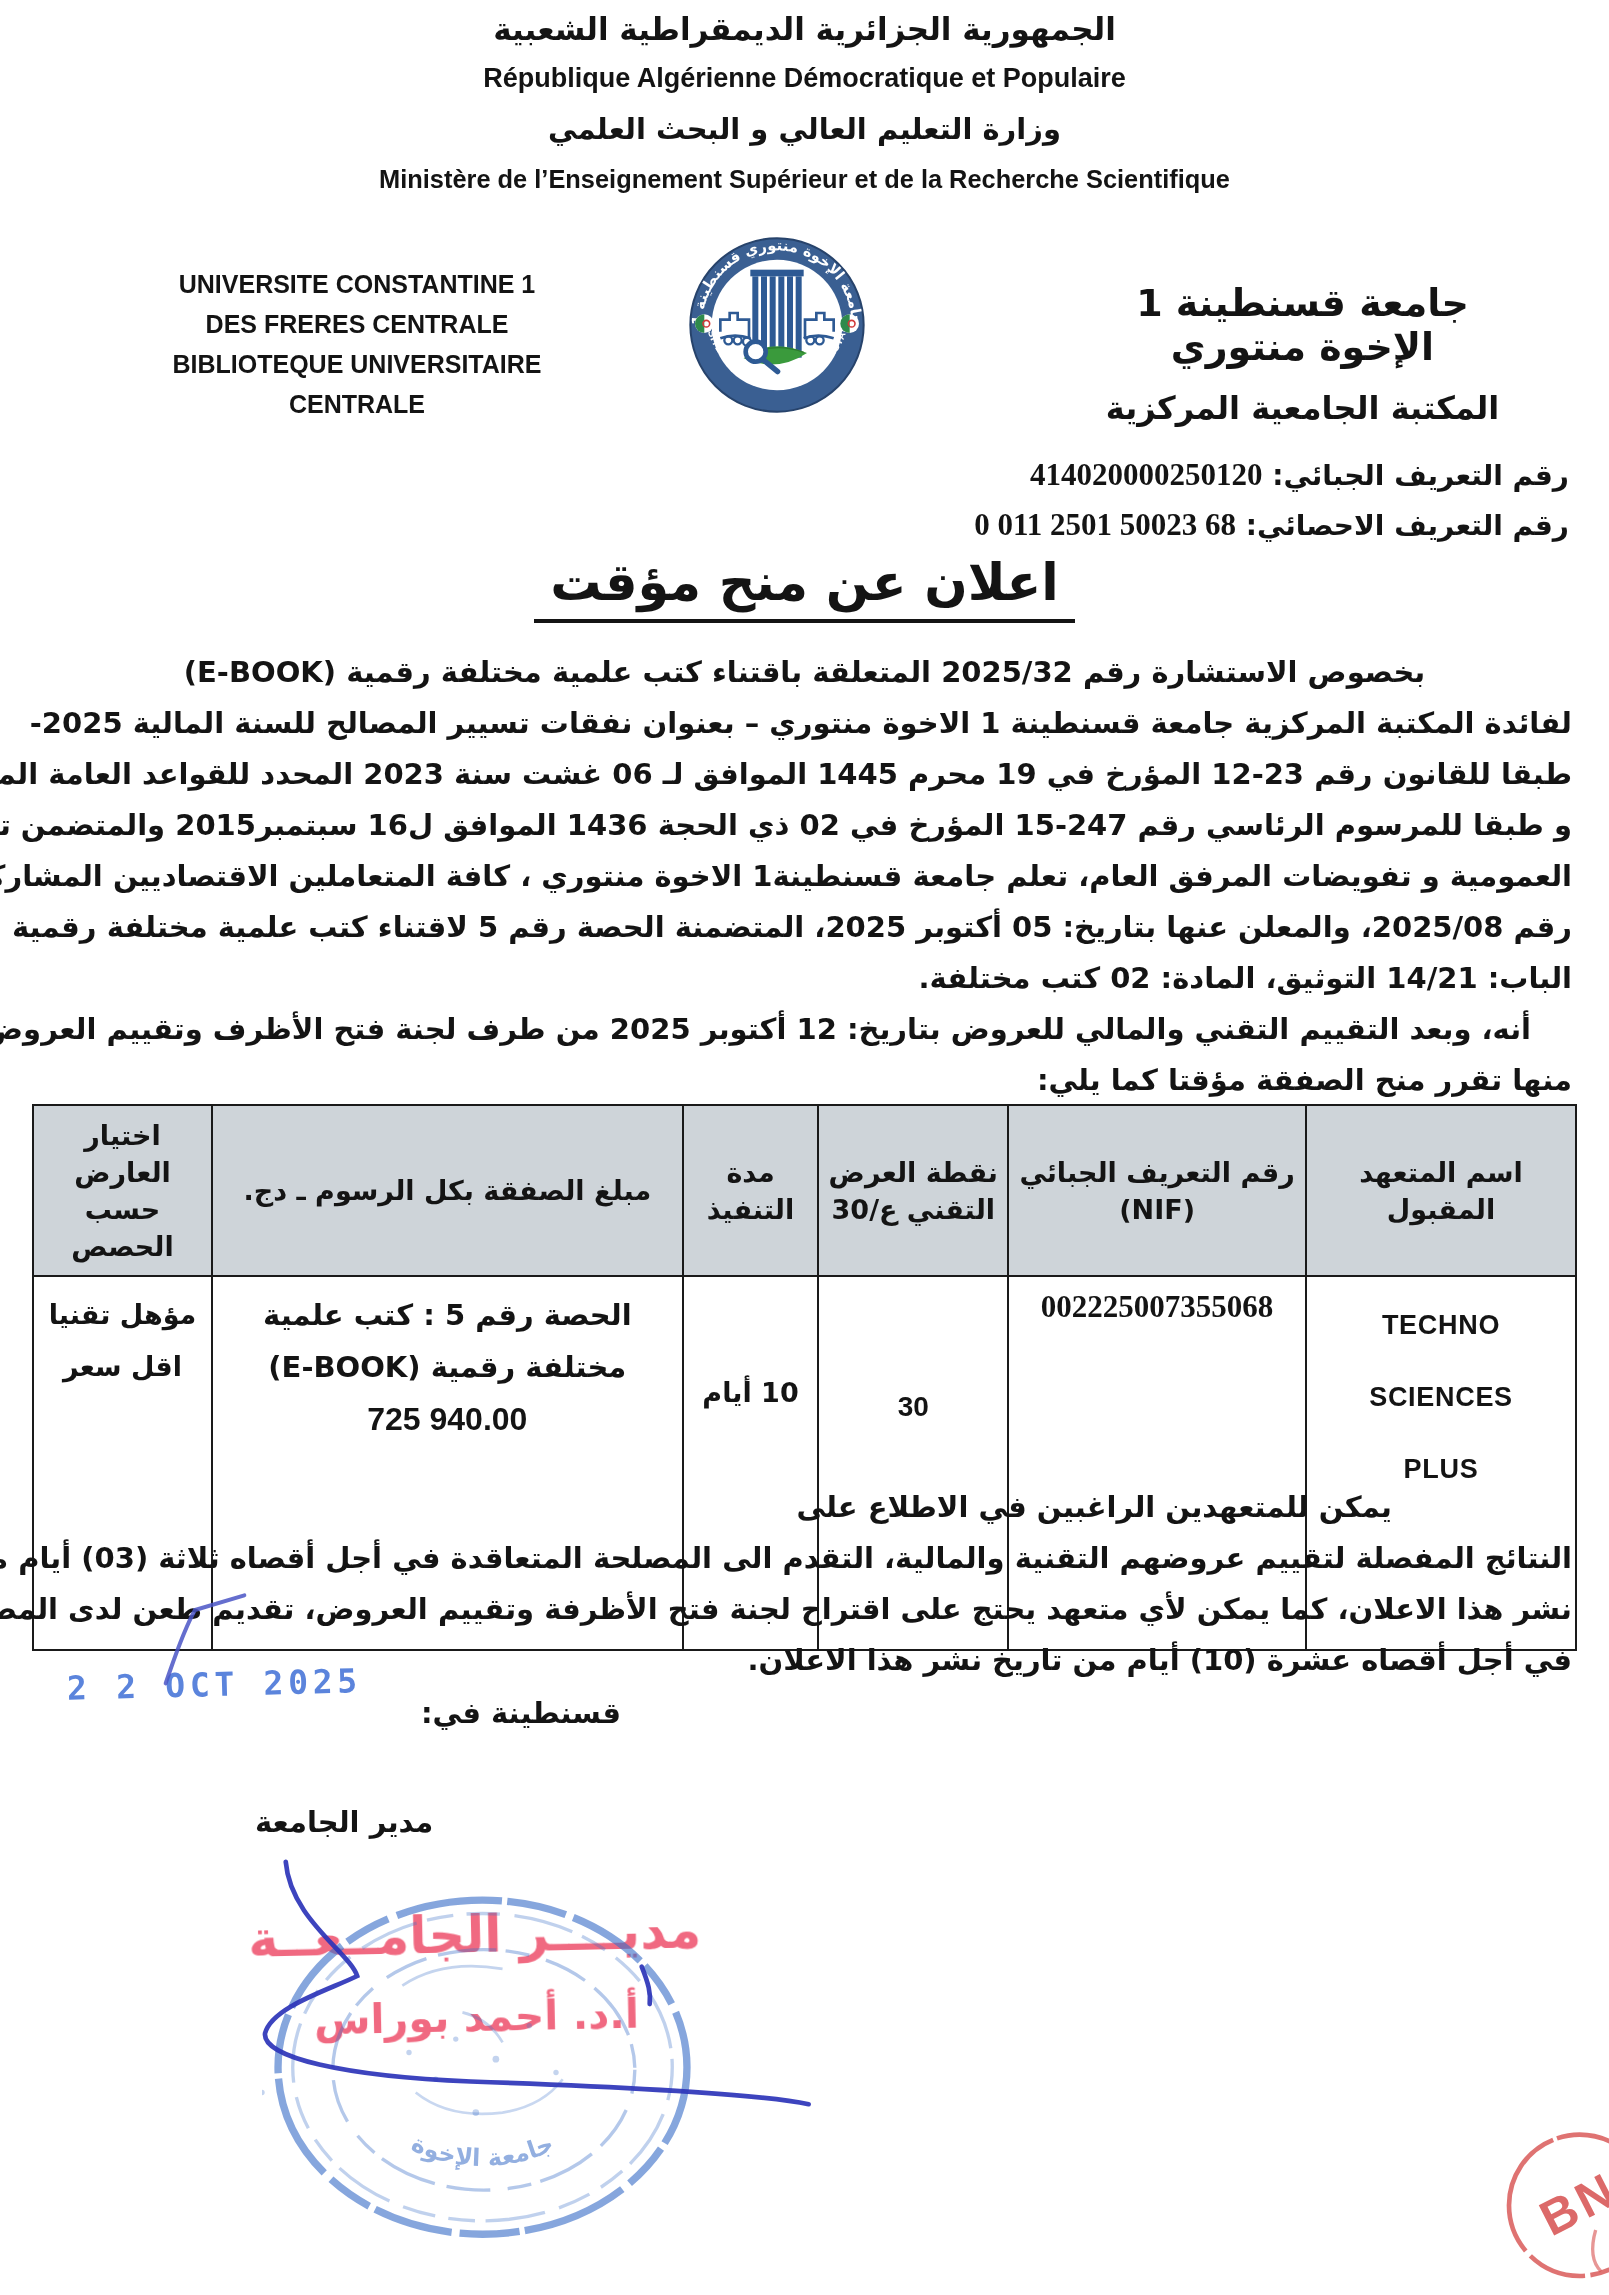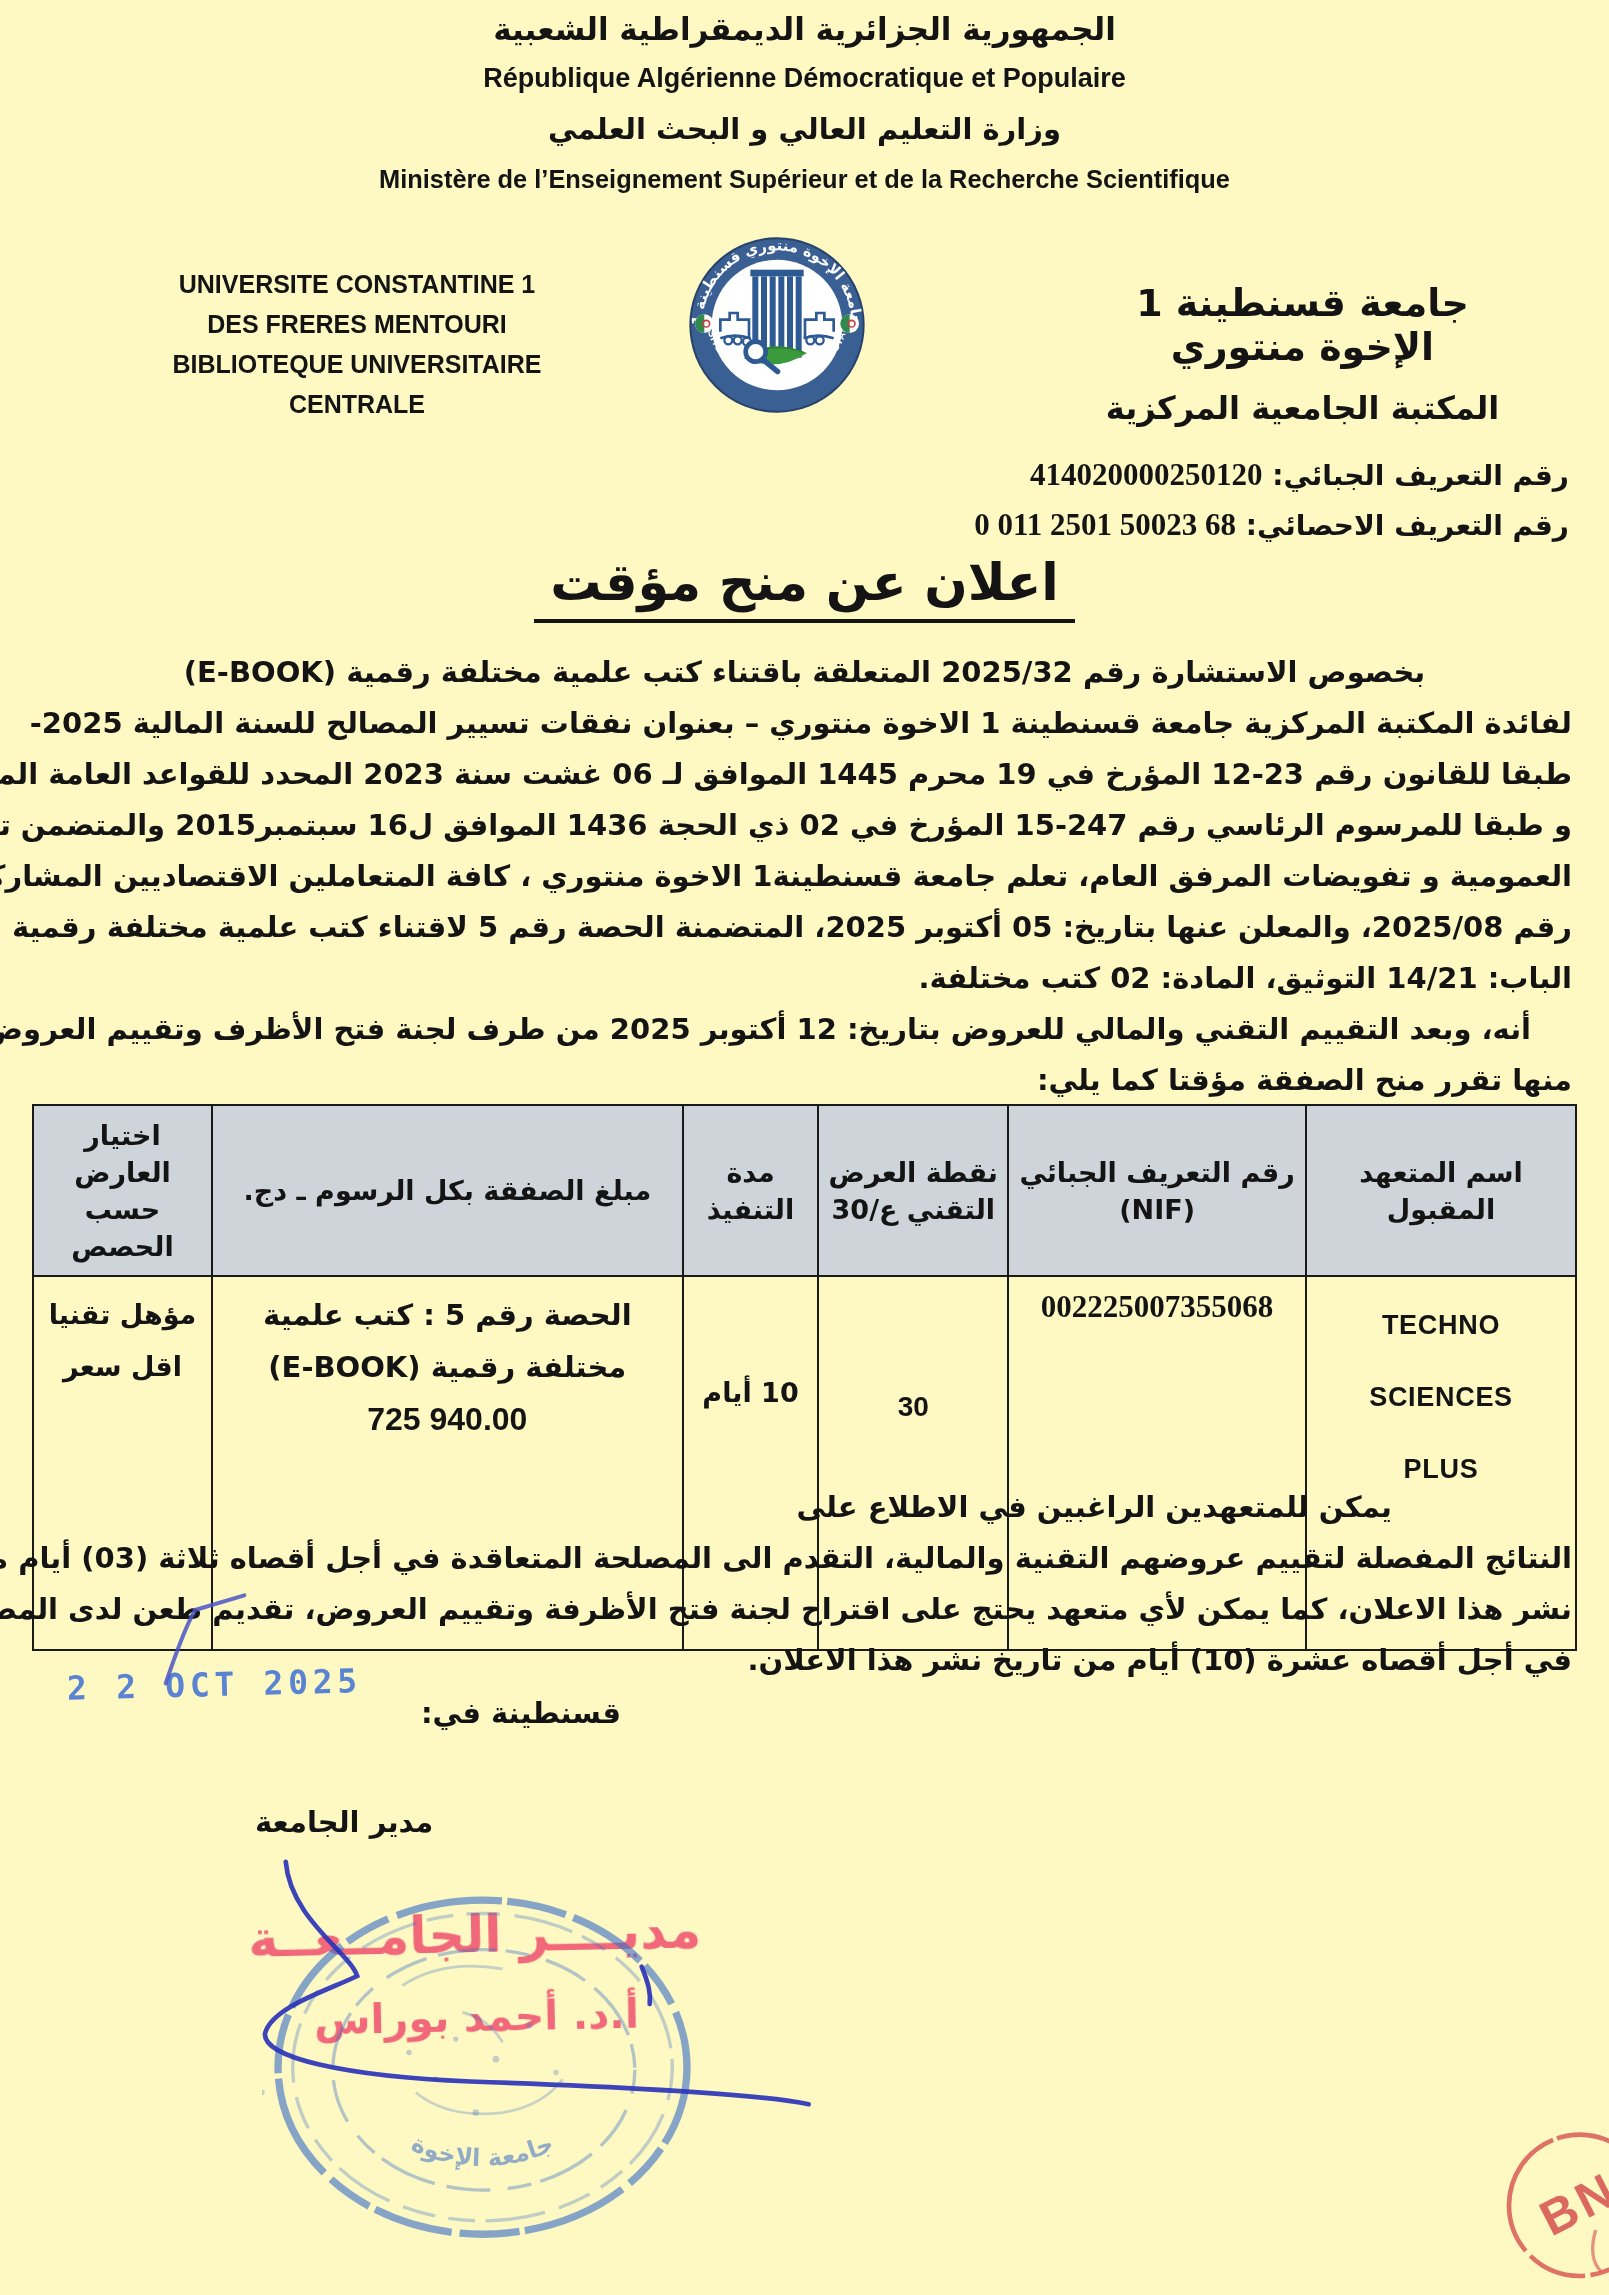--- a/index.html
+++ b/index.html
@@ -1,18 +1,18 @@
 <!DOCTYPE html>
 <html lang="ar" style="font-size:10.7px"><head>
 <meta charset="utf-8">
 <style>
   html,body{margin:0;padding:0;background:#e8e8e8;}
   .page{
     position:relative;width:1609px;height:2295px;margin:0 auto;
-    background:#fef9c3;overflow:hidden;color:#141414;
+    background:#ffffff;overflow:hidden;color:#141414;
     font-family:"DejaVu Sans",sans-serif;
   }
   
   .top-header{position:absolute;top:10.7px;left:0;width:100%;text-align:center;}
   .h-ar1{font-size:31px;font-weight:700;margin-bottom:16px;}
   .h-fr1{font-size:27px;font-weight:700;margin-bottom:18.7px;font-family:"Liberation Sans",sans-serif;}
   .h-ar2{font-size:29px;font-weight:700;margin-bottom:18.7px;}
   .h-fr2{font-size:25.4px;font-weight:700;font-family:"Liberation Sans",sans-serif;}
   
   .univ-left{
@@ -91,21 +91,21 @@
 
   <div class="top-header">
     <div class="h-ar1">الجمهورية الجزائرية الديمقراطية الشعبية</div>
     <div class="h-fr1">République Algérienne Démocratique et Populaire</div>
     <div class="h-ar2">وزارة التعليم العالي و البحث العلمي</div>
     <div class="h-fr2">Ministère de l’Enseignement Supérieur et de la Recherche Scientifique</div>
   </div>
 
   <div class="univ-left">
     <div>UNIVERSITE CONSTANTINE 1</div>
-    <div>DES FRERES MENTOURI</div>
+    <div>DES FRERES CENTRALE</div>
     <div>BIBLIOTEQUE UNIVERSITAIRE</div>
     <div>CENTRALE</div>
   </div>
 
   <div class="logo-wrap">
     <svg width="180" height="180" viewBox="0 0 270 270">
       <circle cx="135" cy="135" r="130" fill="#3a5f92" stroke="#27436b" stroke-width="3"></circle>
       <circle cx="135" cy="135" r="98" fill="#ffffff"></circle>
 
       <defs>

